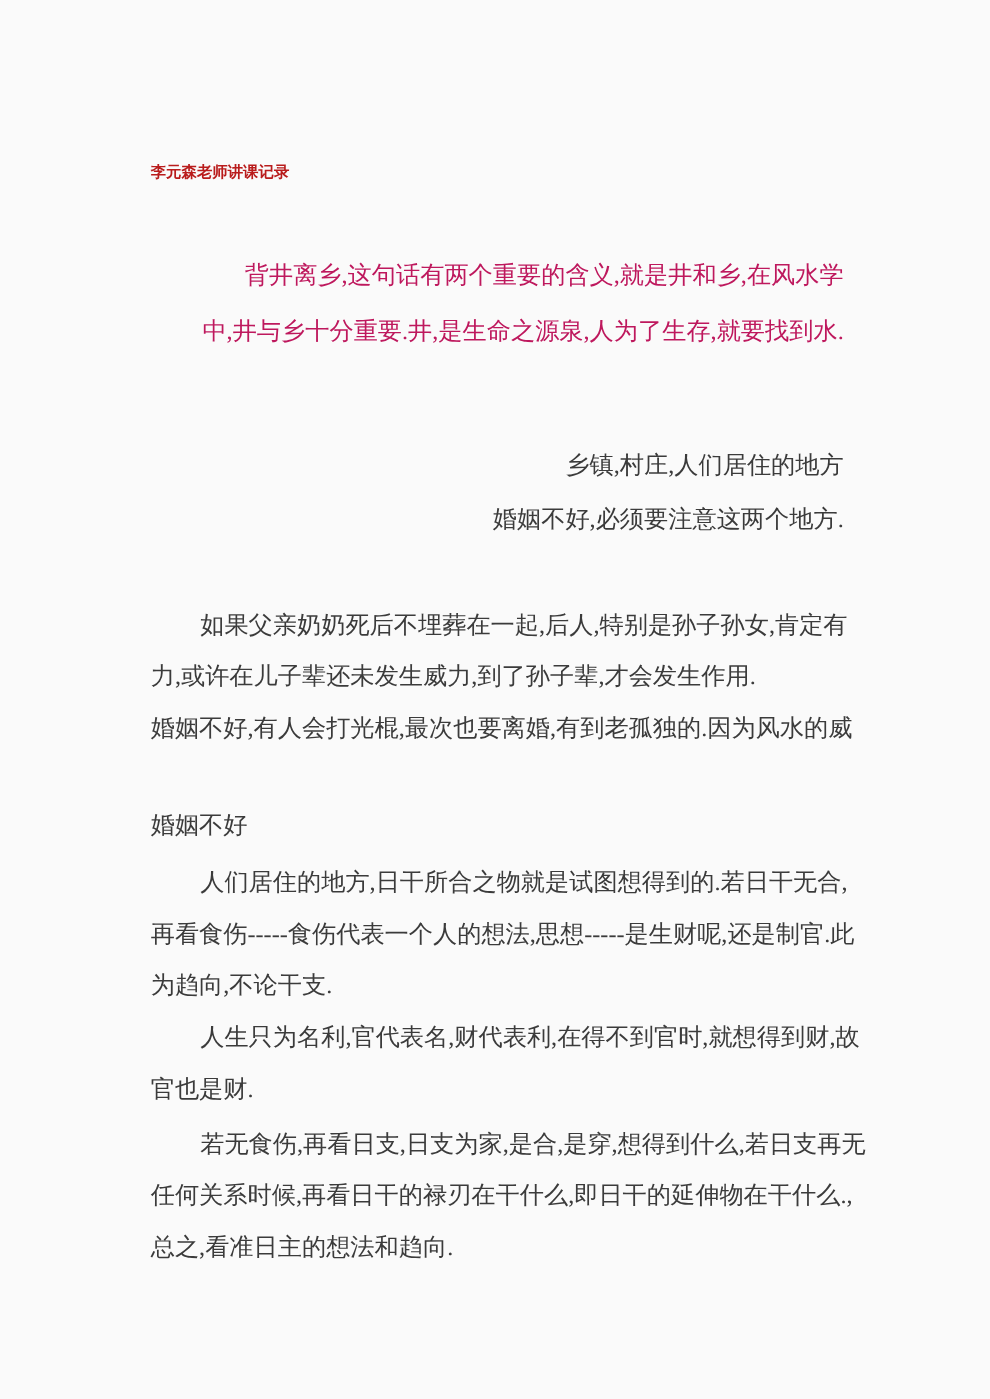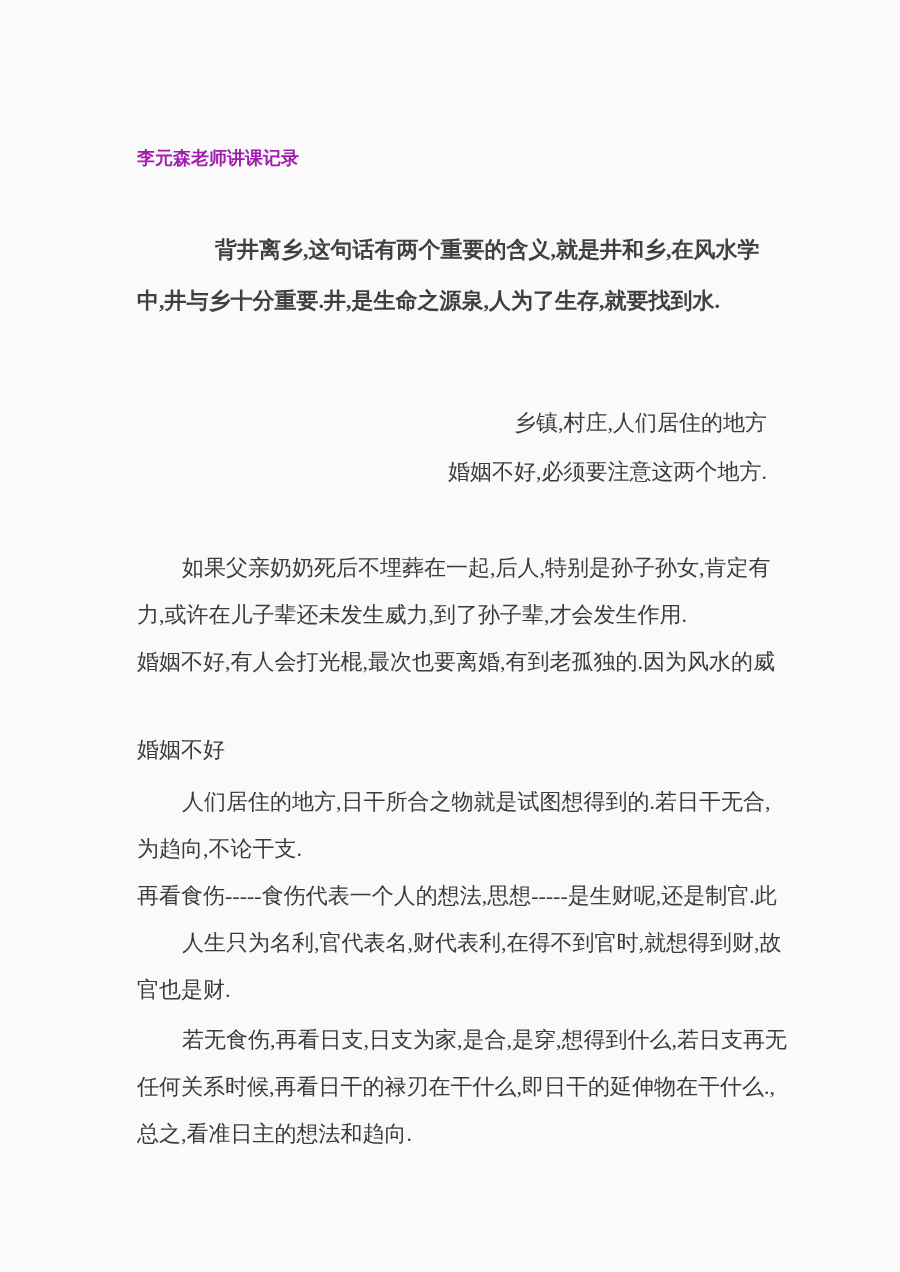--- a/index.html
+++ b/index.html
@@ -17,34 +17,34 @@
   .page {
     position: relative;
     width: 900px;
     height: 1272px;
     box-sizing: border-box;
     padding: 0 133px 0 137px;
     background: #fafafa;
   }
   .title {
     margin-top: 146px;
-    font-size: 18px;
+    font-size: 14px;
     line-height: 24px;
     font-weight: bold;
-    color: #a21caf;
+    color: #b91c1c;
     white-space: nowrap;
   }
   .p { font-size: 22px; }
   .line {
     line-height: 47px;
     white-space: nowrap;
   }
   
   .p1 { margin-top: 54px; }
-  .p1 .line { line-height: 51px; font-weight: bold; color: #404040; }
+  .p1 .line { line-height: 51px; font-weight: normal; color: #be185d; text-align: right; }
   .p2 { margin-top: 72px; }
   .p2 .line { line-height: 49px; }
   .p3 { margin-top: 48px; }
   .p4 { margin-top: 41px; }
   .p5 { margin-top: 5px; }
   .p6 { margin-top: 0; }
   .p7 { margin-top: 3px; }
   .indent     { padding-left: 45px; text-align: right; }  
   .indent-lg  { padding-left: 78px; }
 </style>
@@ -70,22 +70,22 @@
     <div class="line">力,或许在儿子辈还未发生威力,到了孙子辈,才会发生作用.</div>
     <div class="line">婚姻不好,有人会打光棍,最次也要离婚,有到老孤独的.因为风水的威</div>
   </div>
 
   <div class="p p4">
     <div class="line">婚姻不好</div>
   </div>
 
   <div class="p p5">
     <div class="line indent">人们居住的地方,日干所合之物就是试图想得到的.若日干无合,</div>
+    <div class="line">再看食伤-----食伤代表一个人的想法,思想-----是生财呢,还是制官.此</div>
     <div class="line">为趋向,不论干支.</div>
-    <div class="line">再看食伤-----食伤代表一个人的想法,思想-----是生财呢,还是制官.此</div>
   </div>
 
   <div class="p p6">
     <div class="line indent">人生只为名利,官代表名,财代表利,在得不到官时,就想得到财,故</div>
     <div class="line">官也是财.</div>
   </div>
 
   <div class="p p7">
     <div class="line indent">若无食伤,再看日支,日支为家,是合,是穿,想得到什么,若日支再无</div>
     <div class="line">任何关系时候,再看日干的禄刃在干什么,即日干的延伸物在干什么.,</div>

